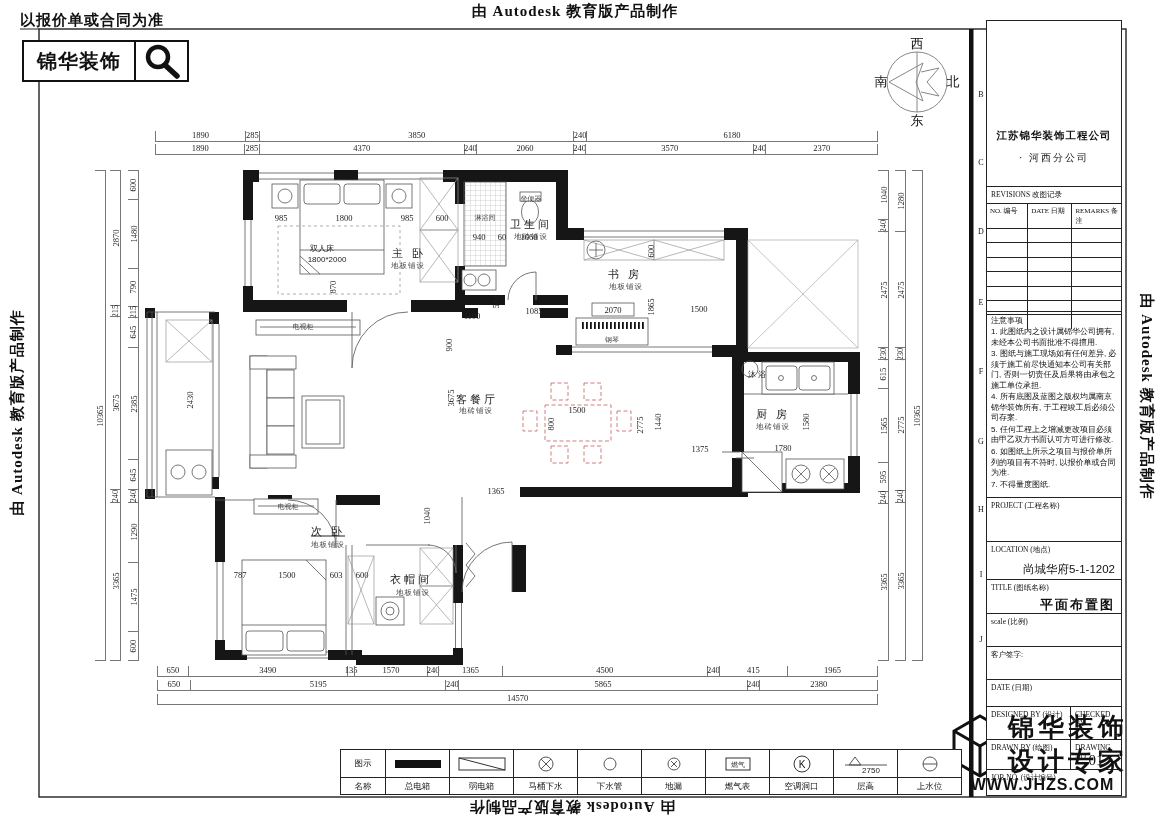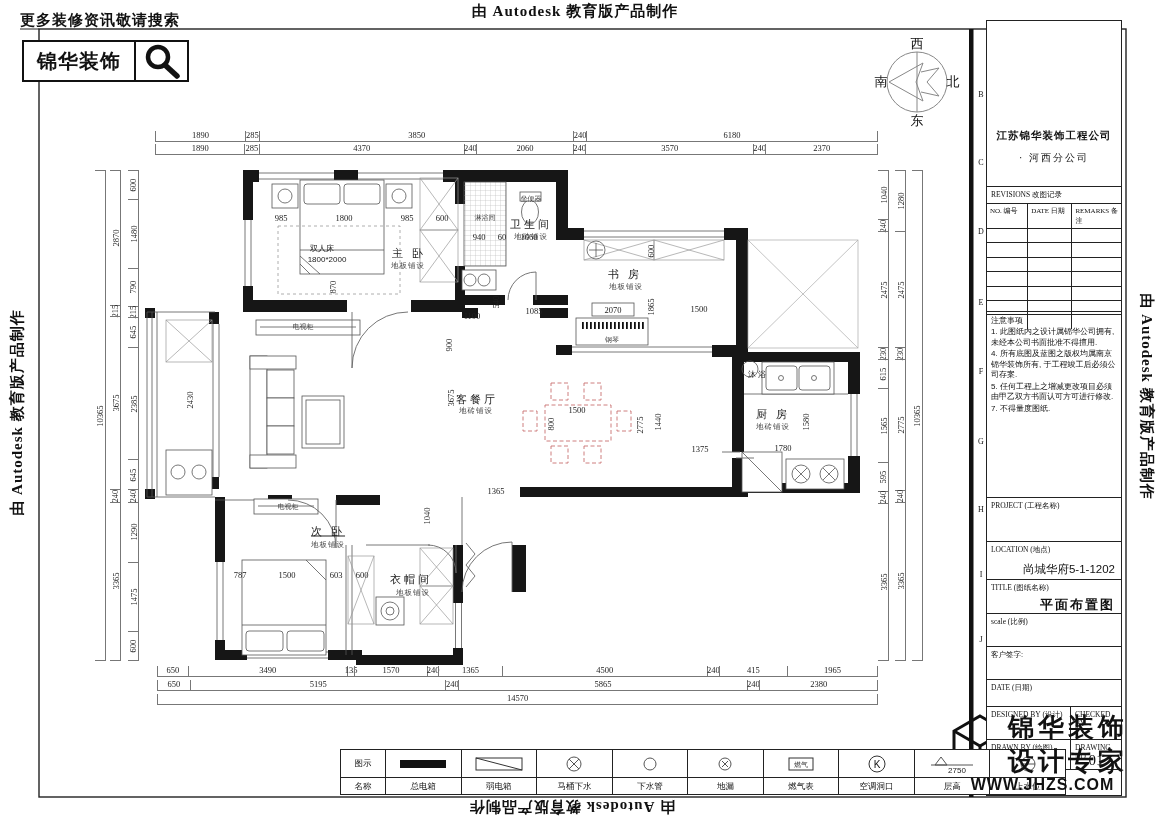--- a/index.html
+++ b/index.html
@@ -59,21 +59,21 @@
   .rev-row span:nth-child(3){width:37%;border-left:1px solid #222;}
   #notes-list{padding:1px 3px 0 4px;}
   .note{font:8px "Liberation Sans",sans-serif;line-height:1.32;color:#111;margin-bottom:1px;}
   .tb-value{position:absolute;right:6px;font:11.5px "Liberation Sans",sans-serif;}
   .split{display:flex;height:100%;}
   .split .c1{width:62%;box-sizing:border-box;}
   .split .c2{width:38%;border-left:1px solid #222;box-sizing:border-box;position:relative;}
   #drawing-no-val{position:absolute;left:50%;top:12px;transform:translateX(-50%);
       font:15px "Liberation Serif",serif;}
   
-  #legend{left:340px;top:749px;width:726px;height:46px;border:1px solid #222;box-sizing:border-box;
+  #legend{left:340px;top:749px;width:622px;height:46px;border:1px solid #222;box-sizing:border-box;
       display:grid;grid-template-columns:44px repeat(9,1fr);grid-template-rows:27px 18px;background:#fff;}
   #legend>div{border-left:1px solid #222;border-top:1px solid #222;display:flex;align-items:center;
       justify-content:center;font:8.5px "Liberation Sans",sans-serif;overflow:hidden;}
   #legend>div.r1{border-top:none;}
   #legend>div.cl{border-left:none;}
   
   #fl-text1{left:1008px;top:710px;font:bold 26px "Liberation Sans",sans-serif;letter-spacing:4px;z-index:9;}
   #fl-text2{left:1008px;top:744px;font:bold 26px "Liberation Sans",sans-serif;letter-spacing:4px;z-index:9;}
   #fl-url{left:950px;top:776px;width:185px;text-align:center;font:bold 16px "Liberation Sans",sans-serif;letter-spacing:1px;z-index:9;}
   svg{display:block;}
@@ -313,21 +313,21 @@
         <line x1="1054" y1="80" x2="1054" y2="118"></line>
     </g>
     <g stroke="#111" stroke-width="3" fill="none">
       <polygon points="980,716 1006,731 1006,761 980,776 954,761 954,731"></polygon>
       <line x1="980" y1="746" x2="954" y2="731"></line>
         <line x1="980" y1="746" x2="1006" y2="731"></line>
         <line x1="980" y1="746" x2="980" y2="776"></line>
     </g>
   </svg>
 
-  <div id="search-hint" class="abs">更多装修资讯敬请搜索</div>
+  <div id="search-hint" class="abs">以报价单或合同为准</div>
   <div id="search-box" class="abs">
     <div id="search-brand">锦华装饰</div>
     <div id="search-mag">
       <svg width="40" height="36" viewBox="0 0 40 36">
         <circle cx="16" cy="14" r="10" fill="none" stroke="#111" stroke-width="4.5"></circle>
         <line x1="23" y1="22" x2="35" y2="33" stroke="#111" stroke-width="5.5" stroke-linecap="round"></line>
       </svg>
     </div>
   </div>
 
@@ -666,22 +666,24 @@
             <span></span>
             <span></span>
             <span></span>
           </div>
         </div>
     </div>
     <div class="tbs" style="top:290px;height:186px;">
       <div class="tbl" style="font-family:'Liberation Sans',sans-serif;font-size:8px;">注意事项</div>
       <div id="notes-list">
           <div class="note">1. 此图纸内之设计属锦华公司拥有, 未经本公司书面批准不得擅用.</div>
+          <div class="note">3. 图纸与施工现场如有任何差异, 必须于施工前尽快通知本公司有关部门, 否则一切责任及后果将由承包之施工单位承担.</div>
           <div class="note">4. 所有底图及蓝图之版权均属南京锦华装饰所有, 于工程竣工后必须公司存案.</div>
           <div class="note">5. 任何工程上之增减更改项目必须由甲乙双方书面认可方可进行修改.</div>
+          <div class="note">6. 如图纸上所示之项目与报价单所列的项目有不符时, 以报价单或合同为准.</div>
           <div class="note">7. 不得量度图纸.</div>
         </div>
     </div>
     <div class="tbs" style="top:476px;height:44px;">
       <div class="tbl">PROJECT (工程名称)</div>
     </div>
     <div class="tbs" style="top:520px;height:38px;">
       <div class="tbl">LOCATION (地点)</div>
       <div class="tb-value" style="top:20px;">尚城华府5-1-1202</div>
     </div>

